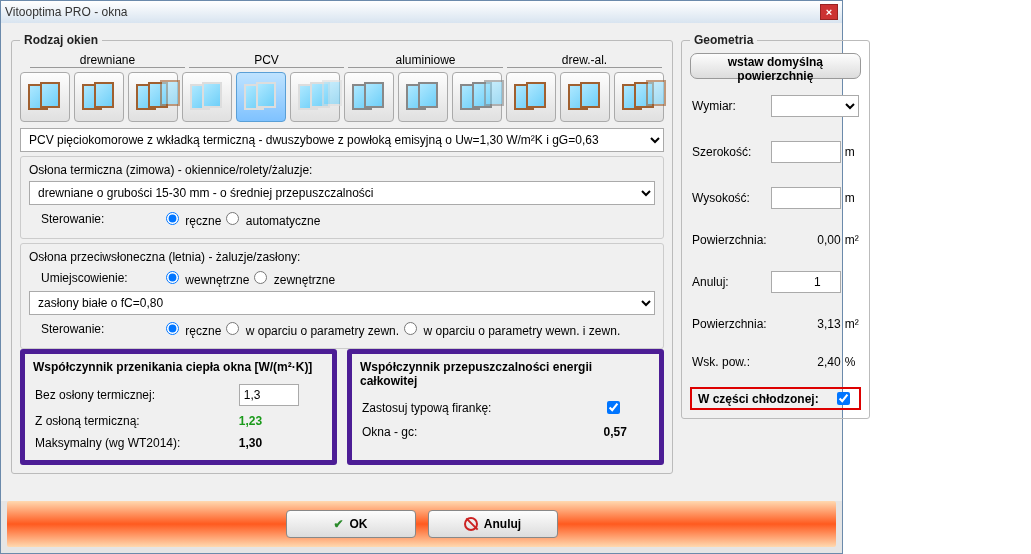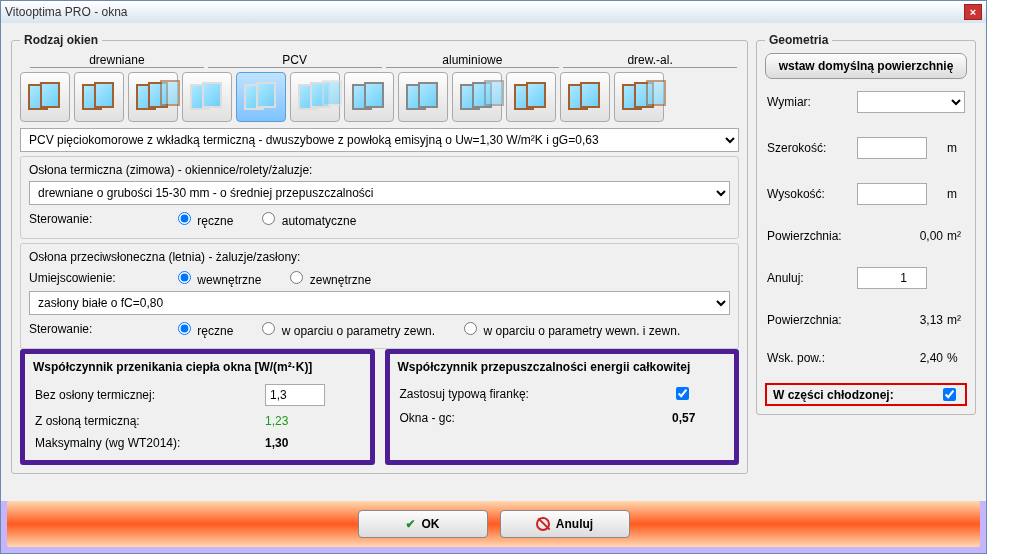--- a/index.html
+++ b/index.html
@@ -1,17 +1,17 @@
 <!DOCTYPE html>
 <html><head>
 <meta charset="utf-8">
 <style>
   * { box-sizing: border-box; font-family: Verdana, sans-serif; font-size: 12px; }
   body { margin:0; background:#fff; }
-  .window { width:987px; height:554px; border:1px solid #6b8aab; display:flex; flex-direction:column; background:#c4b5fd;}
+  .window { width:843px; height:554px; border:1px solid #6b8aab; display:flex; flex-direction:column; background:#e5e5e5;}
   .titlebar { height:22px; background:linear-gradient(#fff,#d8e4f0); display:flex; align-items:center; padding:0 4px; color:#333; font-size:11px;}
   .titlebar .title { flex:1; }
   .closebtn { width:18px; height:16px; background:#c33; color:#fff; text-align:center; line-height:15px; border:1px solid #922; font-weight:bold; font-size:11px;}
   .content { flex:1; display:flex; padding:10px; gap:8px; background:#f0f0f0;}
   .left { flex:1; display:flex; flex-direction:column; gap:4px;}
   .right { width:220px; }
   fieldset { border:1px solid #bbb; border-radius:3px; padding:6px 8px 8px 8px; margin:0;}
   legend { font-weight:bold; padding:0 4px; color:#222;}
   .catlabels { display:flex; margin-left:8px; font-size:11px;}
   .catlabels span { flex:1; text-align:center; border-bottom:1px solid #999; margin:0 2px;}
@@ -21,31 +21,31 @@
   .win-ico { width:34px; height:30px; position:relative; }
   .pane { position:absolute; width:20px; height:26px; border:2px solid; background:linear-gradient(135deg,#aee8ff,#6ecff8); }
   .w-wood .pane { border-color:#a06030;}
   .w-pvc  .pane { border-color:#ddd;}
   .w-al   .pane { border-color:#888;}
   .w-mix  .pane { border-color:#a06030;}
   .pane.p1{ left:0; top:2px;}
   .pane.p2{ left:12px; top:0;}
   .pane.p3{ left:24px; top:-2px; opacity:.6;}
   select.full, .full { width:100%; height:24px; border:1px solid #aaa; background:#fff; padding:2px 4px;}
-  .row { display:flex; align-items:center; gap:24px; margin:4px 0;}
+  .row { display:flex; align-items:center; gap:0; margin:4px 12px;}
   .row label.lbl { width:120px; }
   .subfs { border:1px solid #ccc; border-radius:3px; padding:6px 8px; margin-top:4px;}
   .subhdr { font-weight:normal; margin-bottom:4px;}
   .coef-wrap { display:flex; gap:10px; }
   .coef { flex:1; border:5px solid #4c1d95; border-radius:3px; padding:6px 8px;}
   .coef .hdr{ font-weight:bold; margin-bottom:6px;}
   .coef table{ width:100%; border-collapse:collapse;}
   .coef td{ padding:4px 2px;}
   .val-inp { width:60px; height:22px; border:1px solid #aaa; text-align:left; padding:0 4px; background:#fff;}
-  .green { color:#1a9a1a; font-weight:normal;}
+  .green { color:#1a9a1a; font-weight:bold;}
   .bold { font-weight:bold;}
   .geo table{ width:100%; border-collapse:collapse;}
   .geo td{ padding:12px 2px; }
   .geo .lab{ width:90px;}
   .geo .unit{ width:22px;}
   input.num { width:70px; height:22px; border:1px solid #aaa; text-align:right; padding:0 4px;}
   .btn-wide { width:100%; height:26px; background:linear-gradient(#fdfdfd,#dcdcdc); border:1px solid #999; border-radius:7px; font-weight:bold;}
   .highlight { border:2px solid #d00; padding:0 6px; margin-top:6px; display:flex; align-items:center; justify-content:space-between; font-weight:bold;}
   .footer { height:46px; background:linear-gradient(#ffd9b0,#ff5a1f,#ffd9b0); margin:0 6px 6px 6px; display:flex; align-items:center; justify-content:center; gap:12px; border-radius:2px;}
   .fbtn { width:130px; height:28px; background:linear-gradient(#fdfdfd,#dcdcdc); border:1px solid #888; border-radius:4px; display:inline-flex; align-items:center; justify-content:center; gap:6px; font-weight:bold;}

